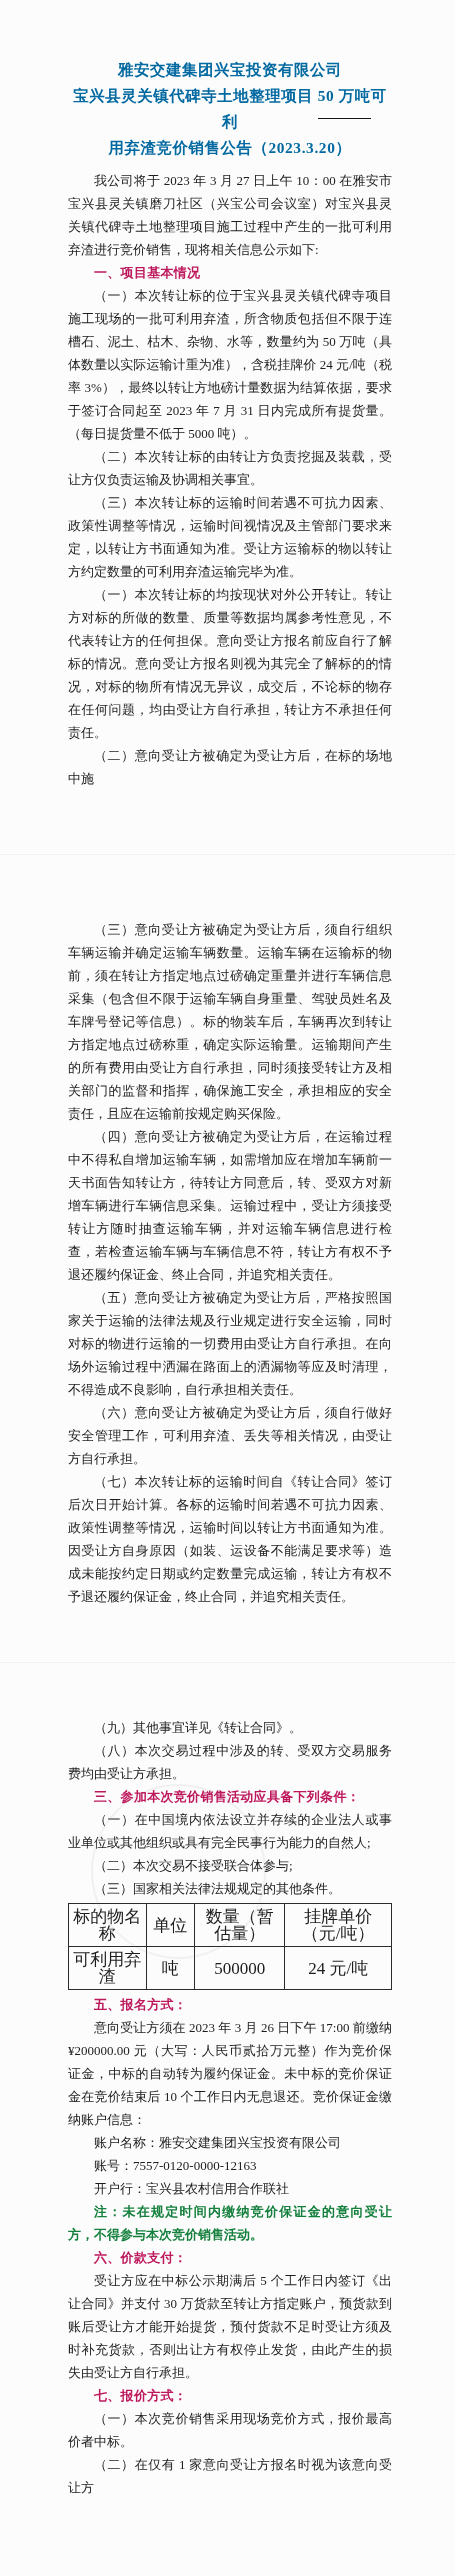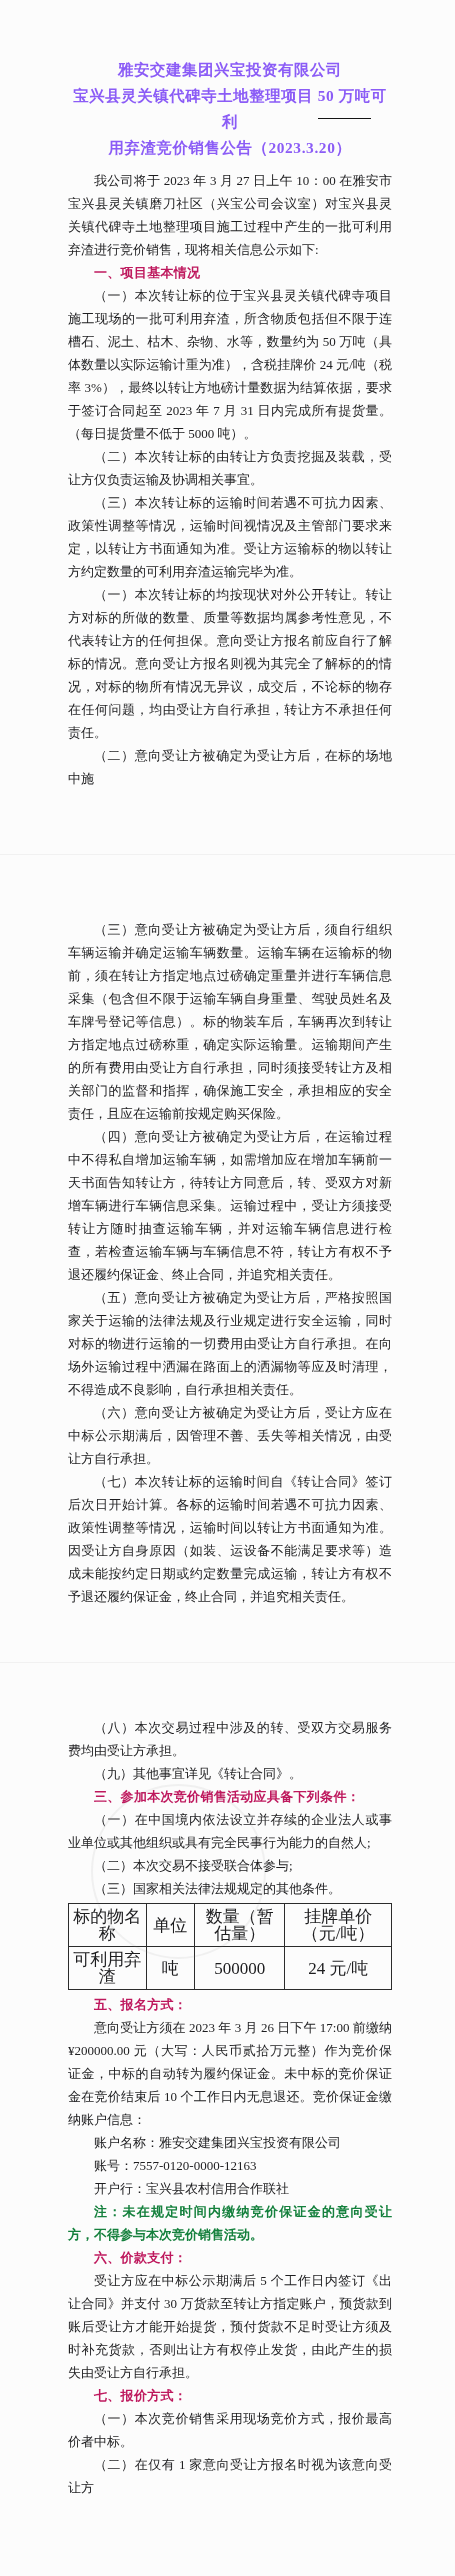--- a/index.html
+++ b/index.html
@@ -14,21 +14,21 @@
     font-family:"Liberation Serif","DejaVu Serif",serif;
     font-size:13px;
     line-height:23px;
     box-sizing:border-box;
   }
   .page{position:relative;padding:0 64px 0 68px;box-sizing:border-box;}
   .page-gap{position:relative;width:100%;}
   .page-gap .edge{position:absolute;left:0;right:0;top:50%;border-top:0.6px solid #f1f1f1;}
   .title{
     margin:0;text-align:center;font-size:15.4px;font-weight:700;
-    line-height:26px;color:#8b5cf6;letter-spacing:0.6px;
+    line-height:26px;color:#0369a1;letter-spacing:0.6px;
   }
   .title .u{border-bottom:1.7px solid #141414;padding-bottom:14px;}
   .para{margin:0;text-indent:2em;text-align:justify;}
   .cont{margin:0;text-indent:0;text-align:justify;}
   .h{
     margin:0;text-indent:2em;font-weight:700;color:#be185d;
     font-family:"Liberation Sans","DejaVu Sans",sans-serif;
     letter-spacing:0.3px;
   }
   .hb{ 
@@ -68,32 +68,32 @@
   </section>
 
   <div class="page-gap" style="height:128px;">
       <div class="edge"></div>
     </div>
 
   <section class="page">
     <p class="para">（三）意向受让方被确定为受让方后，须自行组织车辆运输并确定运输车辆数量。运输车辆在运输标的物前，须在转让方指定地点过磅确定重量并进行车辆信息采集（包含但不限于运输车辆自身重量、驾驶员姓名及车牌号登记等信息）。标的物装车后，车辆再次到转让方指定地点过磅称重，确定实际运输量。运输期间产生的所有费用由受让方自行承担，同时须接受转让方及相关部门的监督和指挥，确保施工安全，承担相应的安全责任，且应在运输前按规定购买保险。</p>
     <p class="para">（四）意向受让方被确定为受让方后，在运输过程中不得私自增加运输车辆，如需增加应在增加车辆前一天书面告知转让方，待转让方同意后，转、受双方对新增车辆进行车辆信息采集。运输过程中，受让方须接受转让方随时抽查运输车辆，并对运输车辆信息进行检查，若检查运输车辆与车辆信息不符，转让方有权不予退还履约保证金、终止合同，并追究相关责任。</p>
     <p class="para">（五）意向受让方被确定为受让方后，严格按照国家关于运输的法律法规及行业规定进行安全运输，同时对标的物进行运输的一切费用由受让方自行承担。在向场外运输过程中洒漏在路面上的洒漏物等应及时清理，不得造成不良影响，自行承担相关责任。</p>
-    <p class="para">（六）意向受让方被确定为受让方后，受让方应在中标公示期满后，因管理不善、丢失等相关情况，由受让方自行承担。</p>
+    <p class="para">（六）意向受让方被确定为受让方后，须自行做好安全管理工作，可利用弃渣、丢失等相关情况，由受让方自行承担。</p>
     <p class="para">（七）本次转让标的运输时间自《转让合同》签订后次日开始计算。各标的运输时间若遇不可抗力因素、政策性调整等情况，运输时间以转让方书面通知为准。因受让方自身原因（如装、运设备不能满足要求等）造成未能按约定日期或约定数量完成运输，转让方有权不予退还履约保证金，终止合同，并追究相关责任。</p>
   </section>
 
   <div class="page-gap" style="height:108px;">
       <div class="edge"></div>
     </div>
 
   <section class="page">
     <div class="bleed"></div>
+    <p class="para">（九）其他事宜详见《转让合同》。</p>
     <p class="para">（八）本次交易过程中涉及的转、受双方交易服务费均由受让方承担。</p>
-    <p class="para">（九）其他事宜详见《转让合同》。</p>
     <p class="h">三、参加本次竞价销售活动应具备下列条件：</p>
     <p class="para">（一）在中国境内依法设立并存续的企业法人或事业单位或其他组织或具有完全民事行为能力的自然人;</p>
     <p class="para">（二）本次交易不接受联合体参与;</p>
     <p class="para">（三）国家相关法律法规规定的其他条件。</p>
 
     <table class="lots">
       <thead>
         <tr>
           <th style="width:24%;">标的物名称</th>
           <th style="width:15%;">单位</th>

